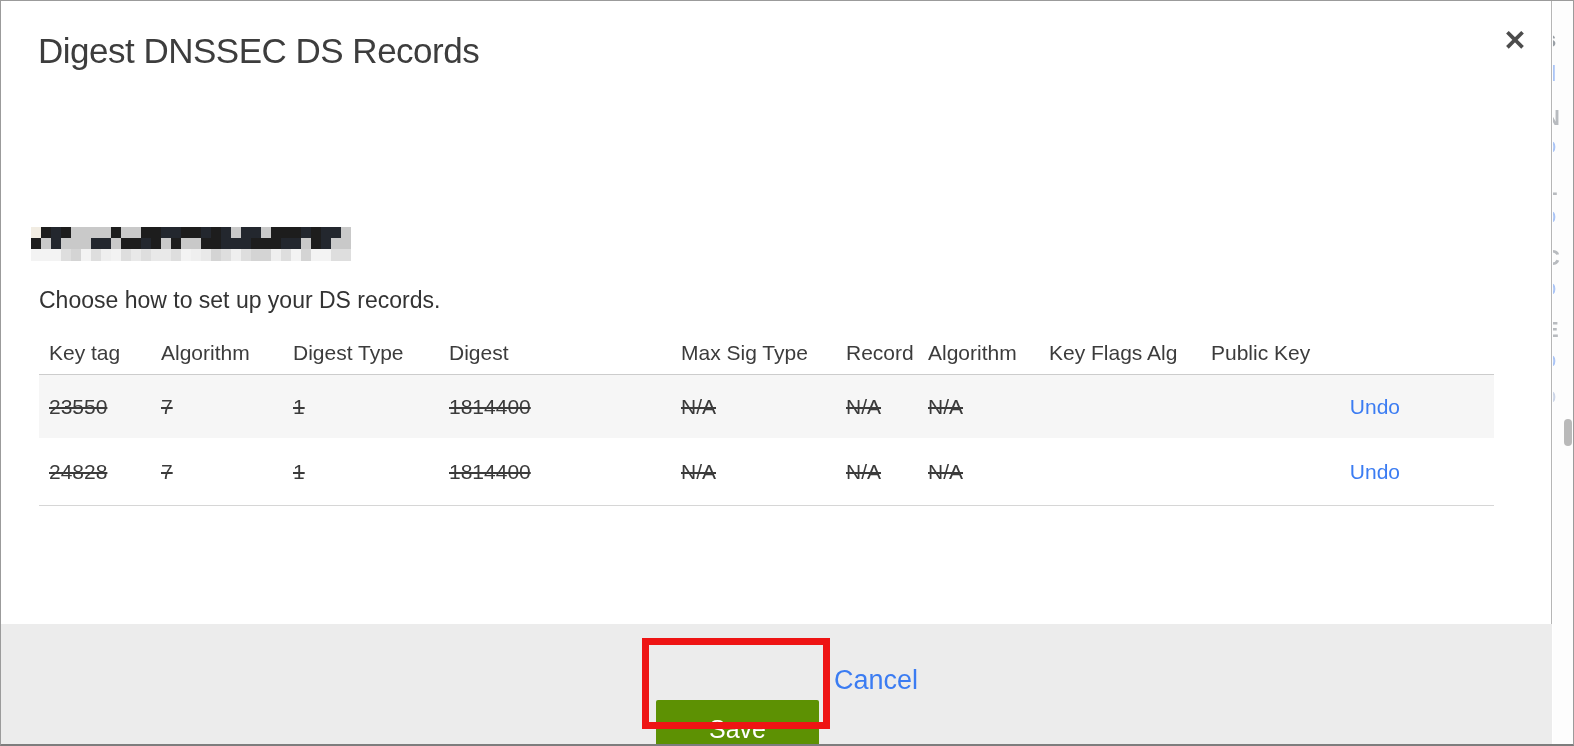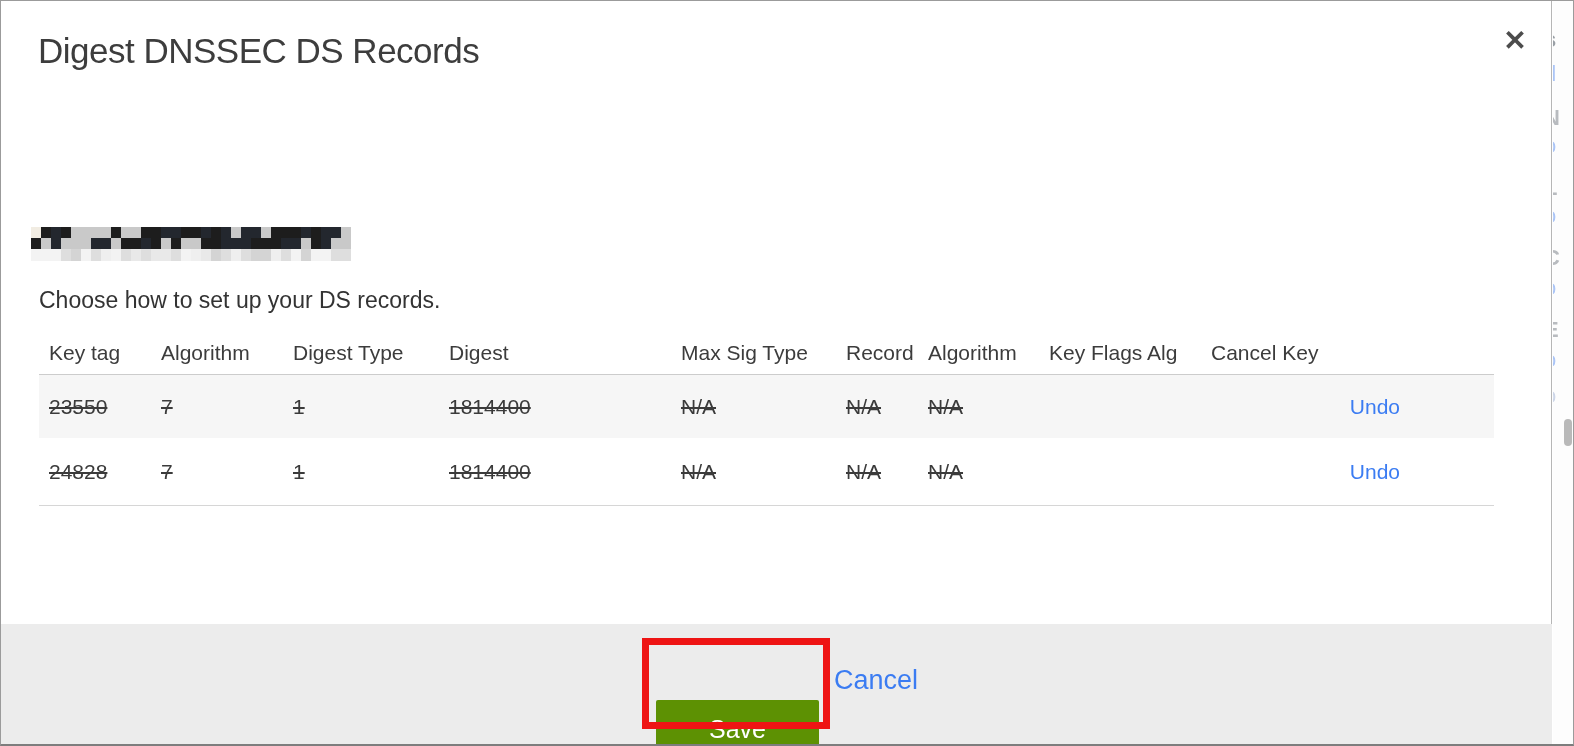--- a/index.html
+++ b/index.html
@@ -113,21 +113,21 @@
     <div id="ds-table">
       <div class="t-row t-head">
         <div class="cell">Key tag</div>
         <div class="cell">Algorithm</div>
         <div class="cell">Digest Type</div>
         <div class="cell">Digest</div>
         <div class="cell">Max Sig Type</div>
         <div class="cell">Record</div>
         <div class="cell">Algorithm</div>
         <div class="cell">Key Flags Alg</div>
-        <div class="cell">Cancel Key</div>
+        <div class="cell">Public Key</div>
         <div class="cell cell-action"></div>
       </div>
 
       <div class="t-row t-r1">
         <div class="cell struck">23550</div>
         <div class="cell struck">7</div>
         <div class="cell struck">1</div>
         <div class="cell struck">1814400</div>
         <div class="cell struck">N/A</div>
         <div class="cell struck">N/A</div>

